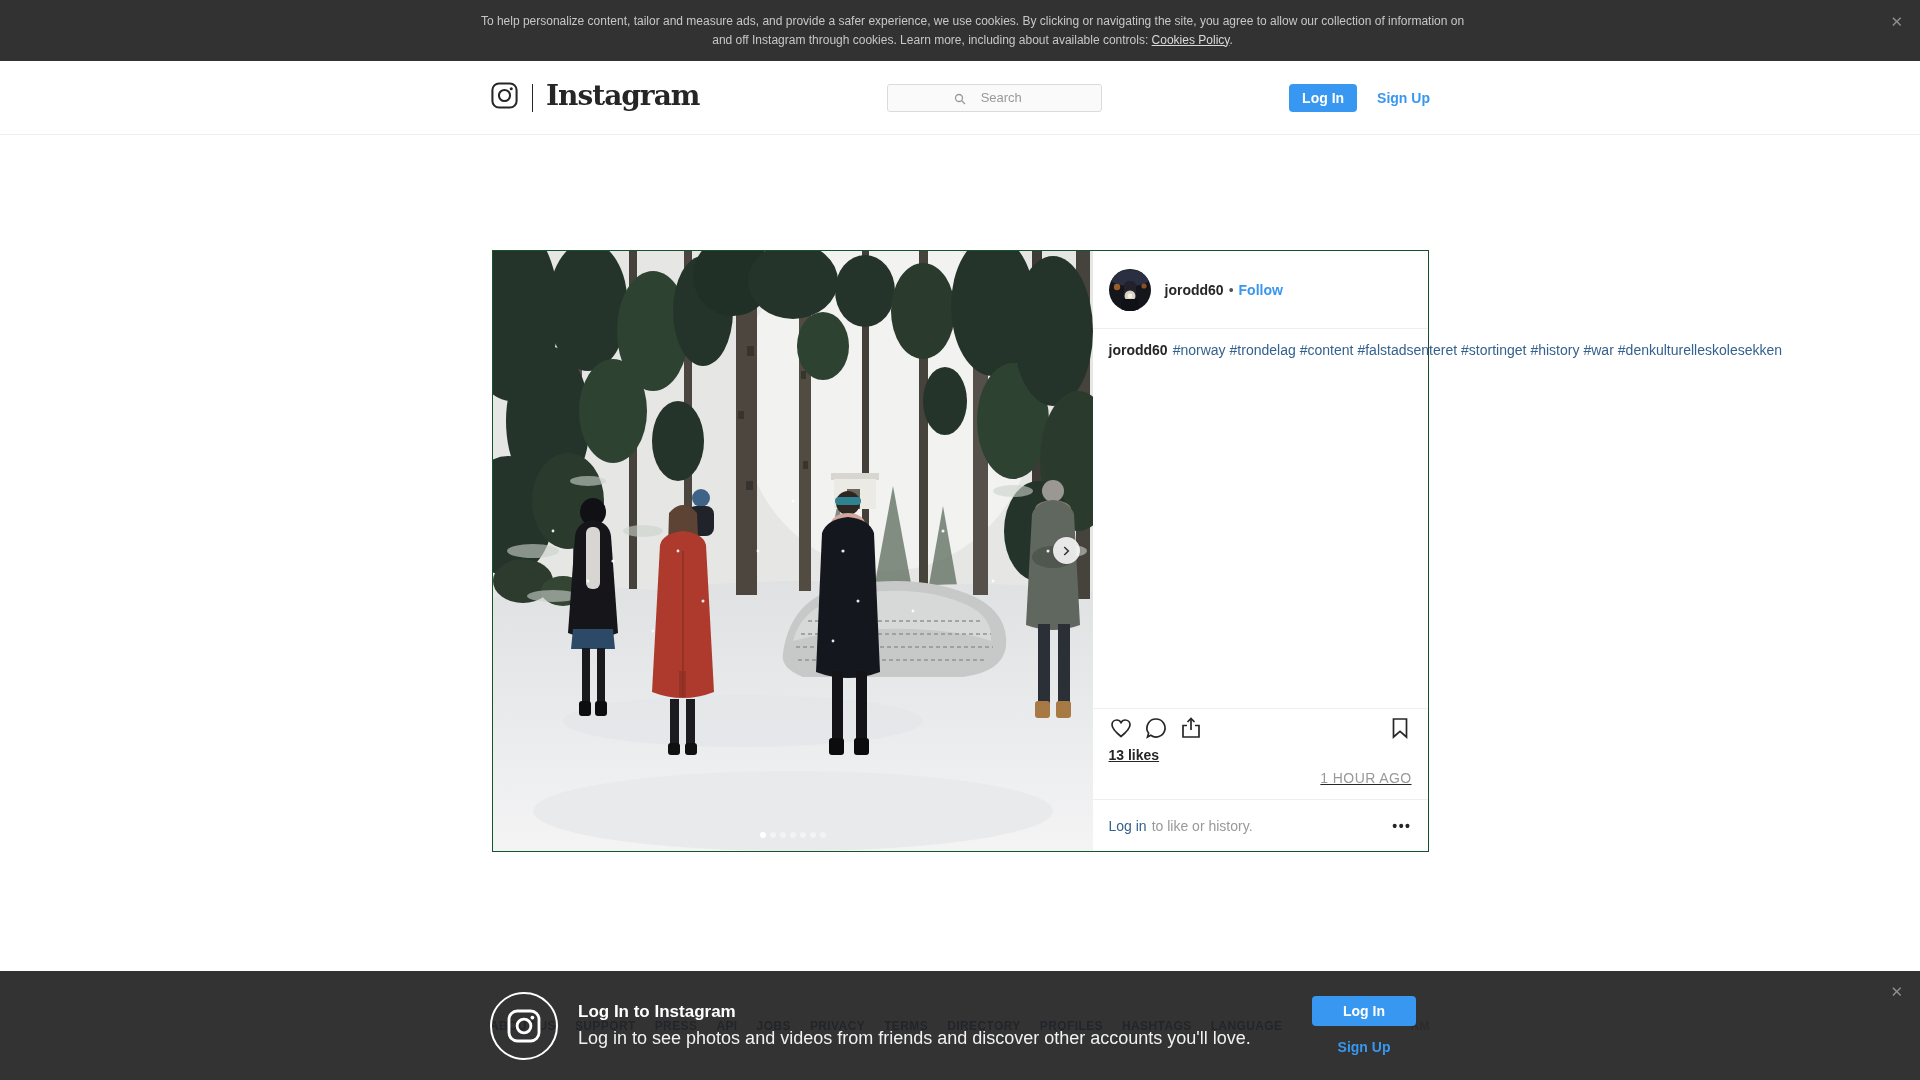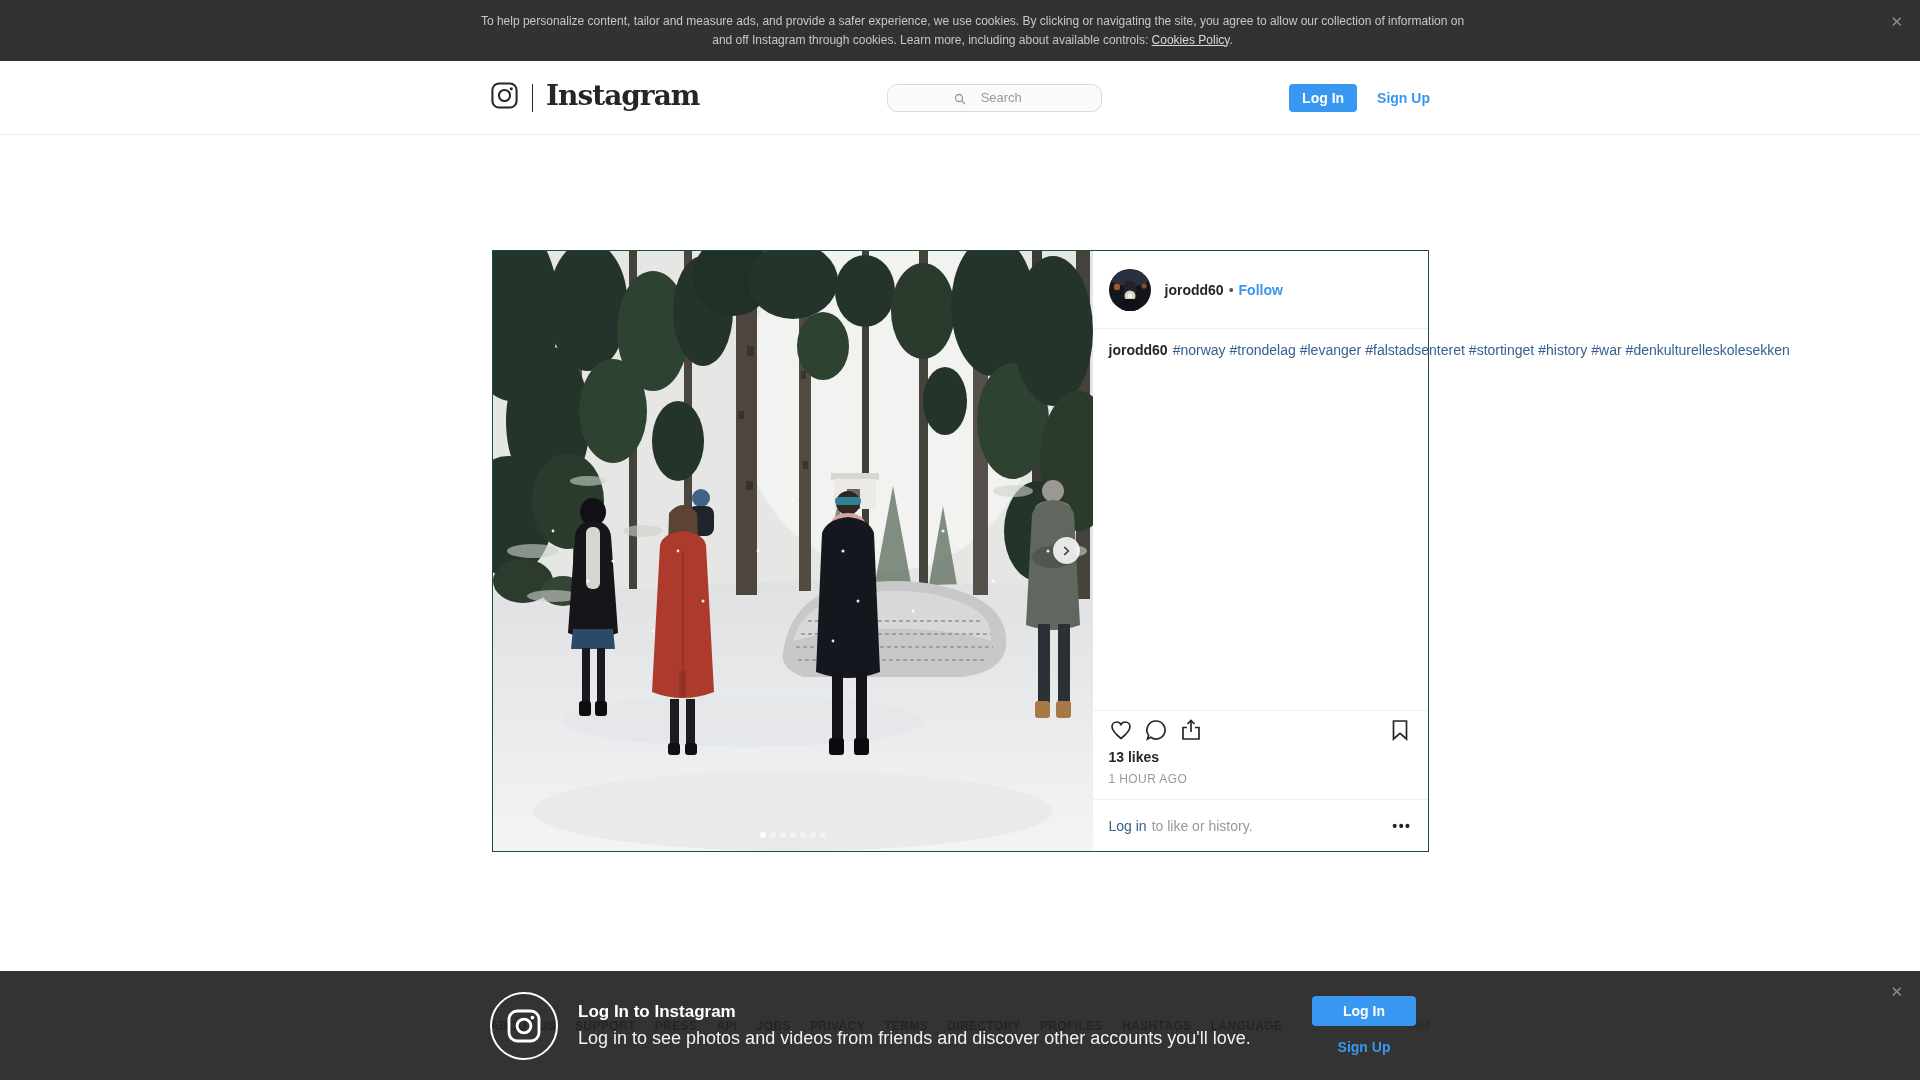--- a/index.html
+++ b/index.html
@@ -14,21 +14,21 @@
   .cookie-text a { color:#d9d9d9; text-decoration:underline; cursor:pointer; }
   .banner-close { position:absolute; right:17px; top:14px; color:#8e8e8e; font-size:15px; line-height:1; cursor:pointer; background:none; border:none; }
   
   .header { height:74px; background:#fff; border-bottom:1px solid rgba(0,0,0,.07); }
   .header-inner { width:940px; height:100%; margin:0 auto; display:flex; align-items:center; justify-content:space-between; }
   .brand { display:flex; align-items:center; gap:13px; }
   .brand .divider { width:1px; height:28px; background:#262626; }
   .wordmark { font-family:"DejaVu Serif", serif; font-weight:600; font-size:28px; letter-spacing:-1px; color:#262626; padding-bottom:4px; }
   .search-wrap { position:relative; width:215px; }
   .search-wrap input {
-    width:215px; height:28px; background:#fafafa; border:1px solid #dbdbdb; border-radius:10px;
+    width:215px; height:28px; background:#fafafa; border:1px solid #dbdbdb; border-radius:3px;
     text-align:center; font-size:13px; color:#262626; outline:none; padding:0 10px 0 24px;
     font-family:"Liberation Sans", sans-serif;
   }
   .search-wrap input::placeholder { color:#999; }
   .search-glyph { position:absolute; left:calc(50% - 40px); top:7px; pointer-events:none; }
   .header-actions { display:flex; align-items:center; gap:20px; }
   .btn-blue {
     background:#3897f0; color:#fff; border:none; border-radius:4px; font-weight:700; font-size:14px;
     padding:6px 13px; cursor:pointer; font-family:"Liberation Sans", sans-serif;
   }
@@ -49,26 +49,26 @@
   
   .panel { flex:1; display:flex; flex-direction:column; min-width:0; }
   .panel-header { height:78px; display:flex; align-items:center; padding:0 16px; border-bottom:1px solid #efefef; }
   .avatar { width:42px; height:42px; border-radius:50%; overflow:hidden; flex:0 0 42px; margin-right:14px; cursor:pointer; }
   .uname { font-size:14px; font-weight:700; color:#262626; text-decoration:none; cursor:pointer; }
   .sep { color:#555; margin:0 5px; font-size:14px; }
   .follow { color:#3897f0; font-weight:600; font-size:14px; text-decoration:none; cursor:pointer; }
   .caption { padding:12px 16px; font-size:14px; line-height:19px; flex:1; }
   .caption .cap-user { font-weight:700; color:#262626; margin-right:5px; cursor:pointer; }
   .caption .tag { color:#35618e; margin-right:4px; cursor:pointer; }
-  .panel-bottom { border-top:1px solid #efefef; padding:7px 16px 0; }
+  .panel-bottom { border-top:1px solid #efefef; padding:7px 16px 0;text-decoration:underline; }
   .icon-row { display:flex; align-items:center; gap:11px; }
   .icon-btn { background:none; border:none; padding:0; cursor:pointer; display:flex; }
   .icon-btn.save { margin-left:auto; }
   .likes { font-size:14px; font-weight:700; margin-top:7px; cursor:pointer; }
-  .time { font-size:12px; color:#999; letter-spacing:.4px; margin-top:7px; margin-bottom:13px; }
+  .time { font-size:14px; color:#999; letter-spacing:.4px; margin-top:7px; margin-bottom:13px;text-align:right; }
   .comment-row { border-top:1px solid #efefef; height:52px; display:flex; align-items:center; padding:0 16px; font-size:14px; }
   .comment-row .login { color:#35618e; margin-right:5px; cursor:pointer; }
   .comment-row .muted { color:#999; }
   .more-btn { margin-left:auto; background:none; border:none; cursor:pointer; font-size:14px; letter-spacing:1.5px; color:#262626; font-weight:700; }
   
   .footer { position:absolute; left:0; right:0; bottom:0; height:109px; background:#fff; }
   .footer-links { width:940px; margin:0 auto; height:100%; display:flex; align-items:center; gap:19px; }
   .footer-links a { font-size:12px; font-weight:700; letter-spacing:.4px; color:#003569; text-decoration:none; cursor:pointer; }
   .footer-links .copyright { margin-left:auto; color:#8e8e8e; font-weight:700; font-size:12px; letter-spacing:.4px; }
   .login-bar { position:absolute; inset:0; background:rgba(35,35,35,.93); display:flex; align-items:center; }
@@ -317,21 +317,21 @@
             <circle cx="21" cy="27" r="2.4" fill="#f4f1e4"></circle>
             <rect x="12" y="30" width="18" height="12" rx="3" fill="#101017"></rect>
           </svg>
         </div>
         <a class="uname">jorodd60</a>
         <span class="sep">•</span>
         <a class="follow">Follow</a>
       </div>
 
       <div class="caption">
-        <span class="cap-user">jorodd60</span><span class="tag">#norway</span><span class="tag">#trondelag</span><span class="tag">#levanger</span><span class="tag">#falstadsenteret</span><span class="tag">#stortinget</span><span class="tag">#history</span><span class="tag">#war</span><span class="tag">#denkulturelleskolesekken</span>
+        <span class="cap-user">jorodd60</span><span class="tag">#norway</span><span class="tag">#trondelag</span><span class="tag">#content</span><span class="tag">#falstadsenteret</span><span class="tag">#stortinget</span><span class="tag">#history</span><span class="tag">#war</span><span class="tag">#denkulturelleskolesekken</span>
       </div>
 
       <div class="panel-bottom">
         <div class="icon-row">
           <button class="icon-btn">
             <svg width="24" height="24" viewBox="0 0 24 24" fill="none" stroke="#262626" stroke-width="1.7">
               <path d="M12 20.5 C7 16.5 3 13 3 8.8 C3 6 5.2 4 7.8 4 C9.6 4 11.2 5 12 6.5 C12.8 5 14.4 4 16.2 4 C18.8 4 21 6 21 8.8 C21 13 17 16.5 12 20.5 Z"></path>
             </svg>
           </button>
           <button class="icon-btn">

